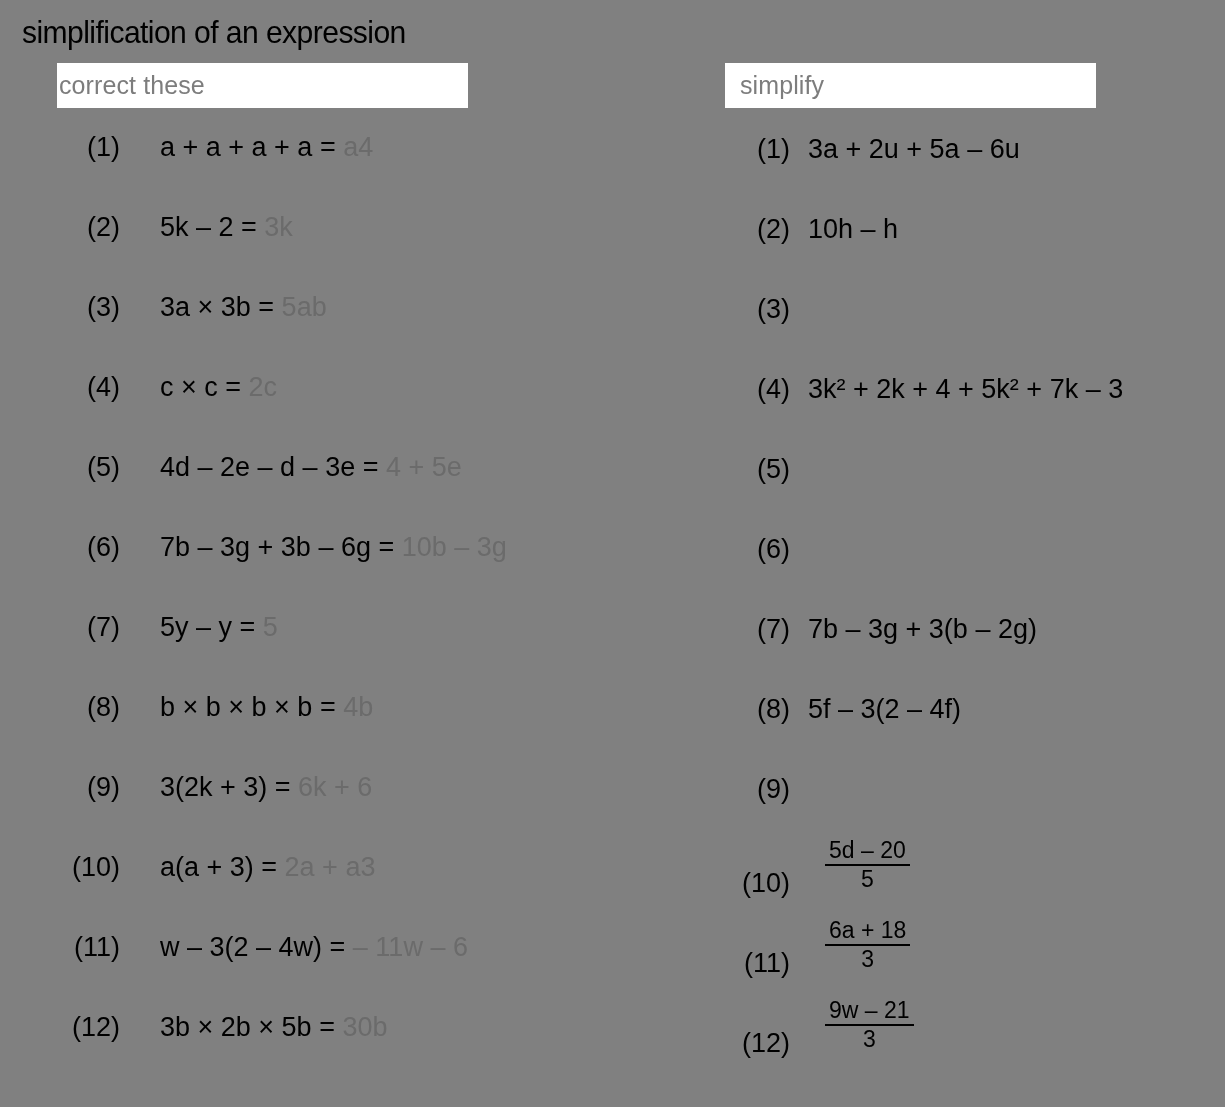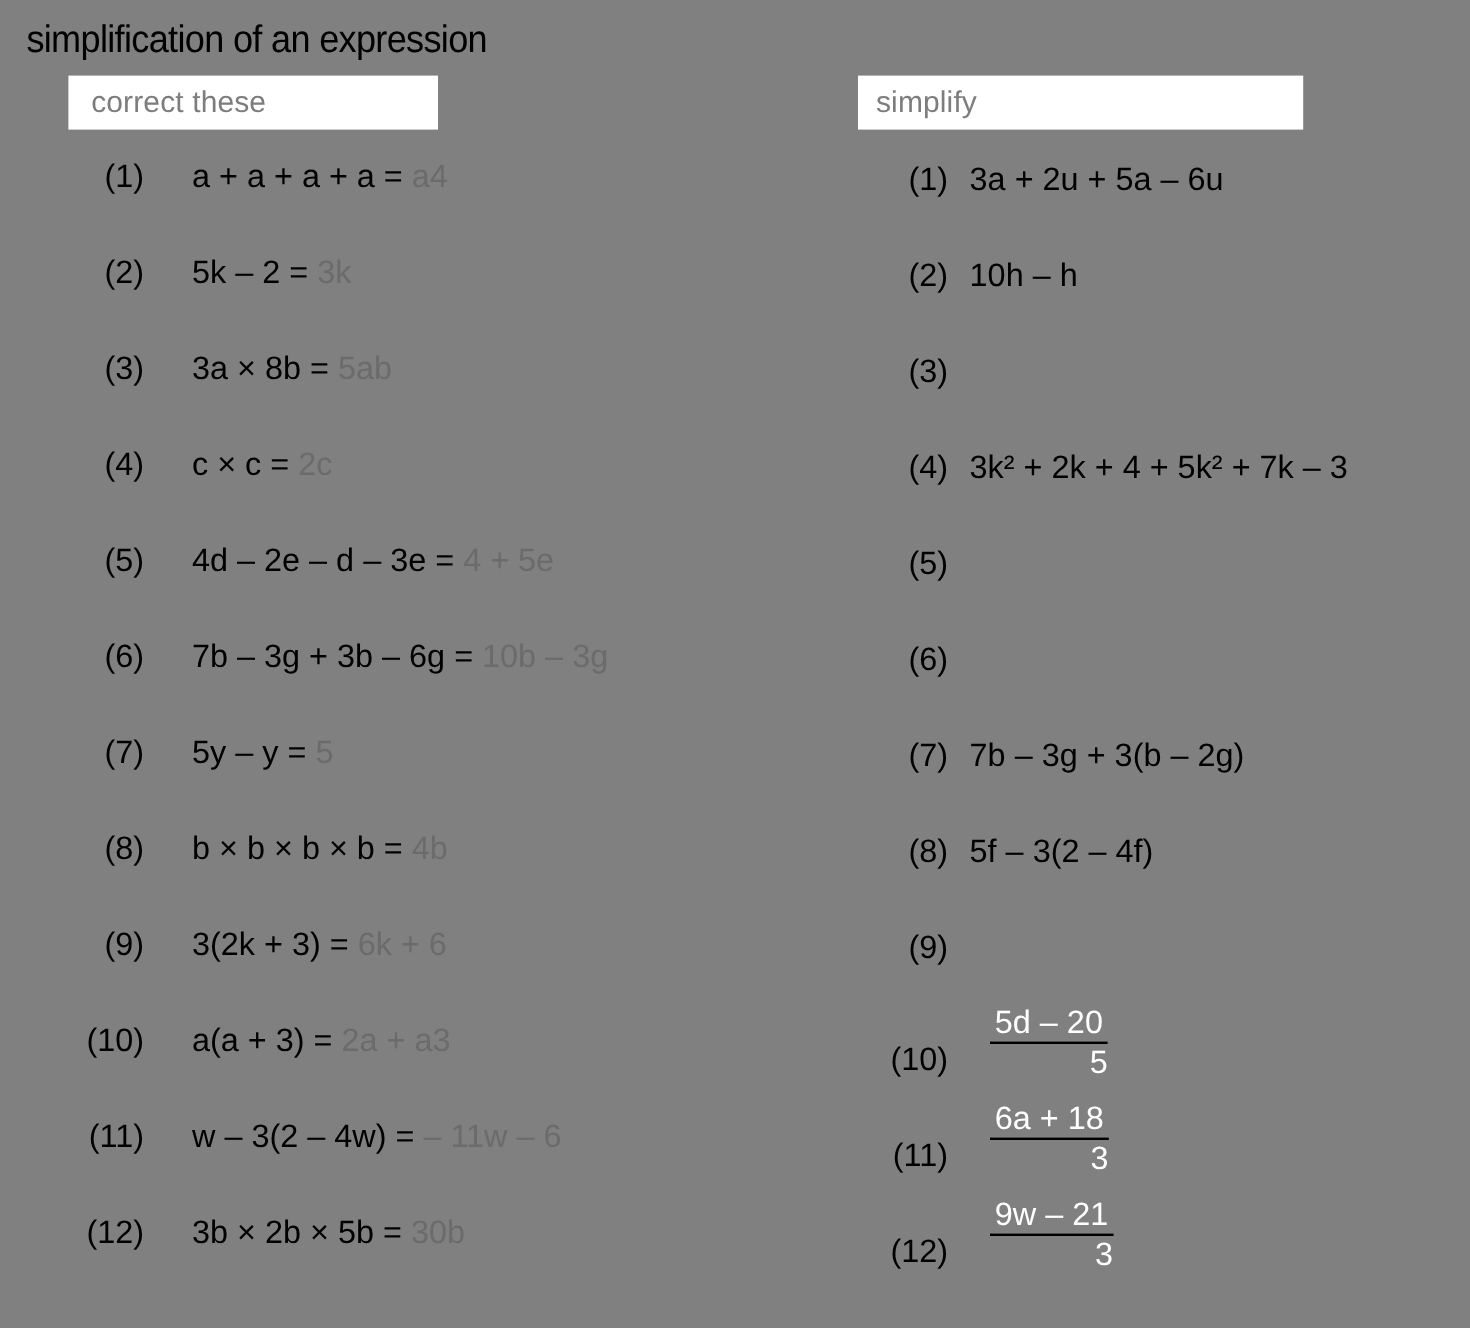--- a/index.html
+++ b/index.html
@@ -38,26 +38,26 @@
   .header-box {
     position: absolute;
     background: #ffffff;
     display: flex;
     align-items: center;
     box-sizing: border-box;
   }
   #header-box-correct {
     left: 57px;
     top: 63px;
-    width: 308px;
+    width: 411px;
     height: 45px;
-    padding-left: 19px;
+    padding-left: 2px;
   }
   #header-box-simplify {
-    left: 15px;
+    left: 25px;
     top: 63px;
     width: 371px;
     height: 45px;
     padding-left: 15px;
   }
   .header-label {
     font-size: 25px;
     color: #7d7d7d;
     font-weight: 400;
     letter-spacing: 0.1px;
@@ -99,23 +99,23 @@
   #column-simplify .row-expr { left: 108px; top: 6px; }
 
   
   #column-simplify .row.frac { height: 80px; }
   #column-simplify .row.frac .row-num { top: 20px; }
   .fraction {
     position: absolute;
     left: 125px;
     top: -10px;
     display: inline-block;
-    text-align: right;
-    font-size: 27px;
-    color: #ffffff;
+    text-align: center;
+    font-size: 23px;
+    color: #000000;
     line-height: 1.08;
     white-space: nowrap;
   }
   .frac-num {
     display: block;
     padding: 0 4px 1px 4px;
     border-bottom: 2px solid #000;
   }
   .frac-den {
     display: block;
@@ -140,21 +140,21 @@
       <span class="row-expr"><span>a + a + a + a = </span><span class="ans">a4</span></span>
     </div>
 
     <div class="row">
       <span class="row-num">(2)</span>
       <span class="row-expr"><span>5k – 2 = </span><span class="ans">3k</span></span>
     </div>
 
     <div class="row">
       <span class="row-num">(3)</span>
-      <span class="row-expr"><span>3a × 8b = </span><span class="ans">5ab</span></span>
+      <span class="row-expr"><span>3a × 3b = </span><span class="ans">5ab</span></span>
     </div>
 
     <div class="row">
       <span class="row-num">(4)</span>
       <span class="row-expr"><span>c × c = </span><span class="ans">2c</span></span>
     </div>
 
     <div class="row">
       <span class="row-num">(5)</span>
       <span class="row-expr"><span>4d – 2e – d – 3e = </span><span class="ans">4 + 5e</span></span>

